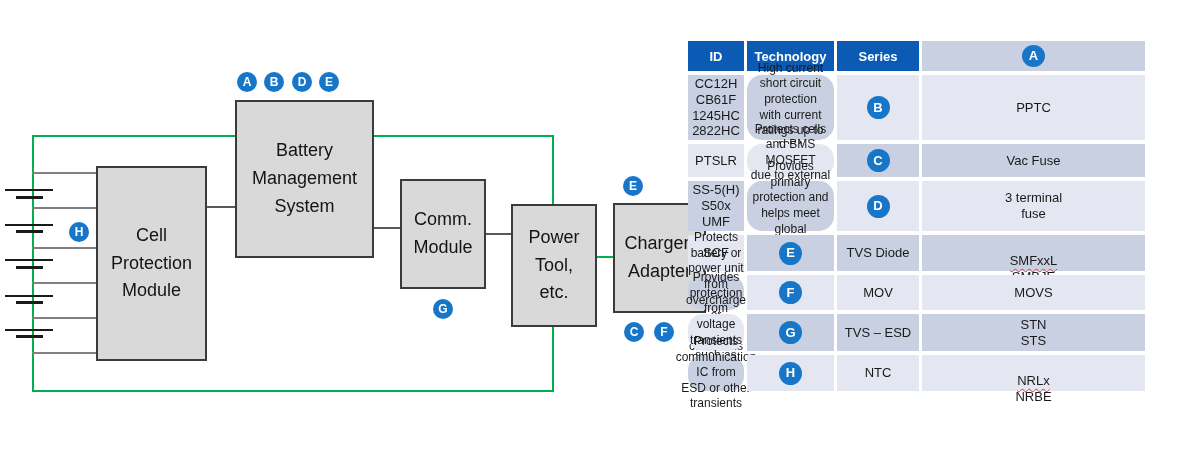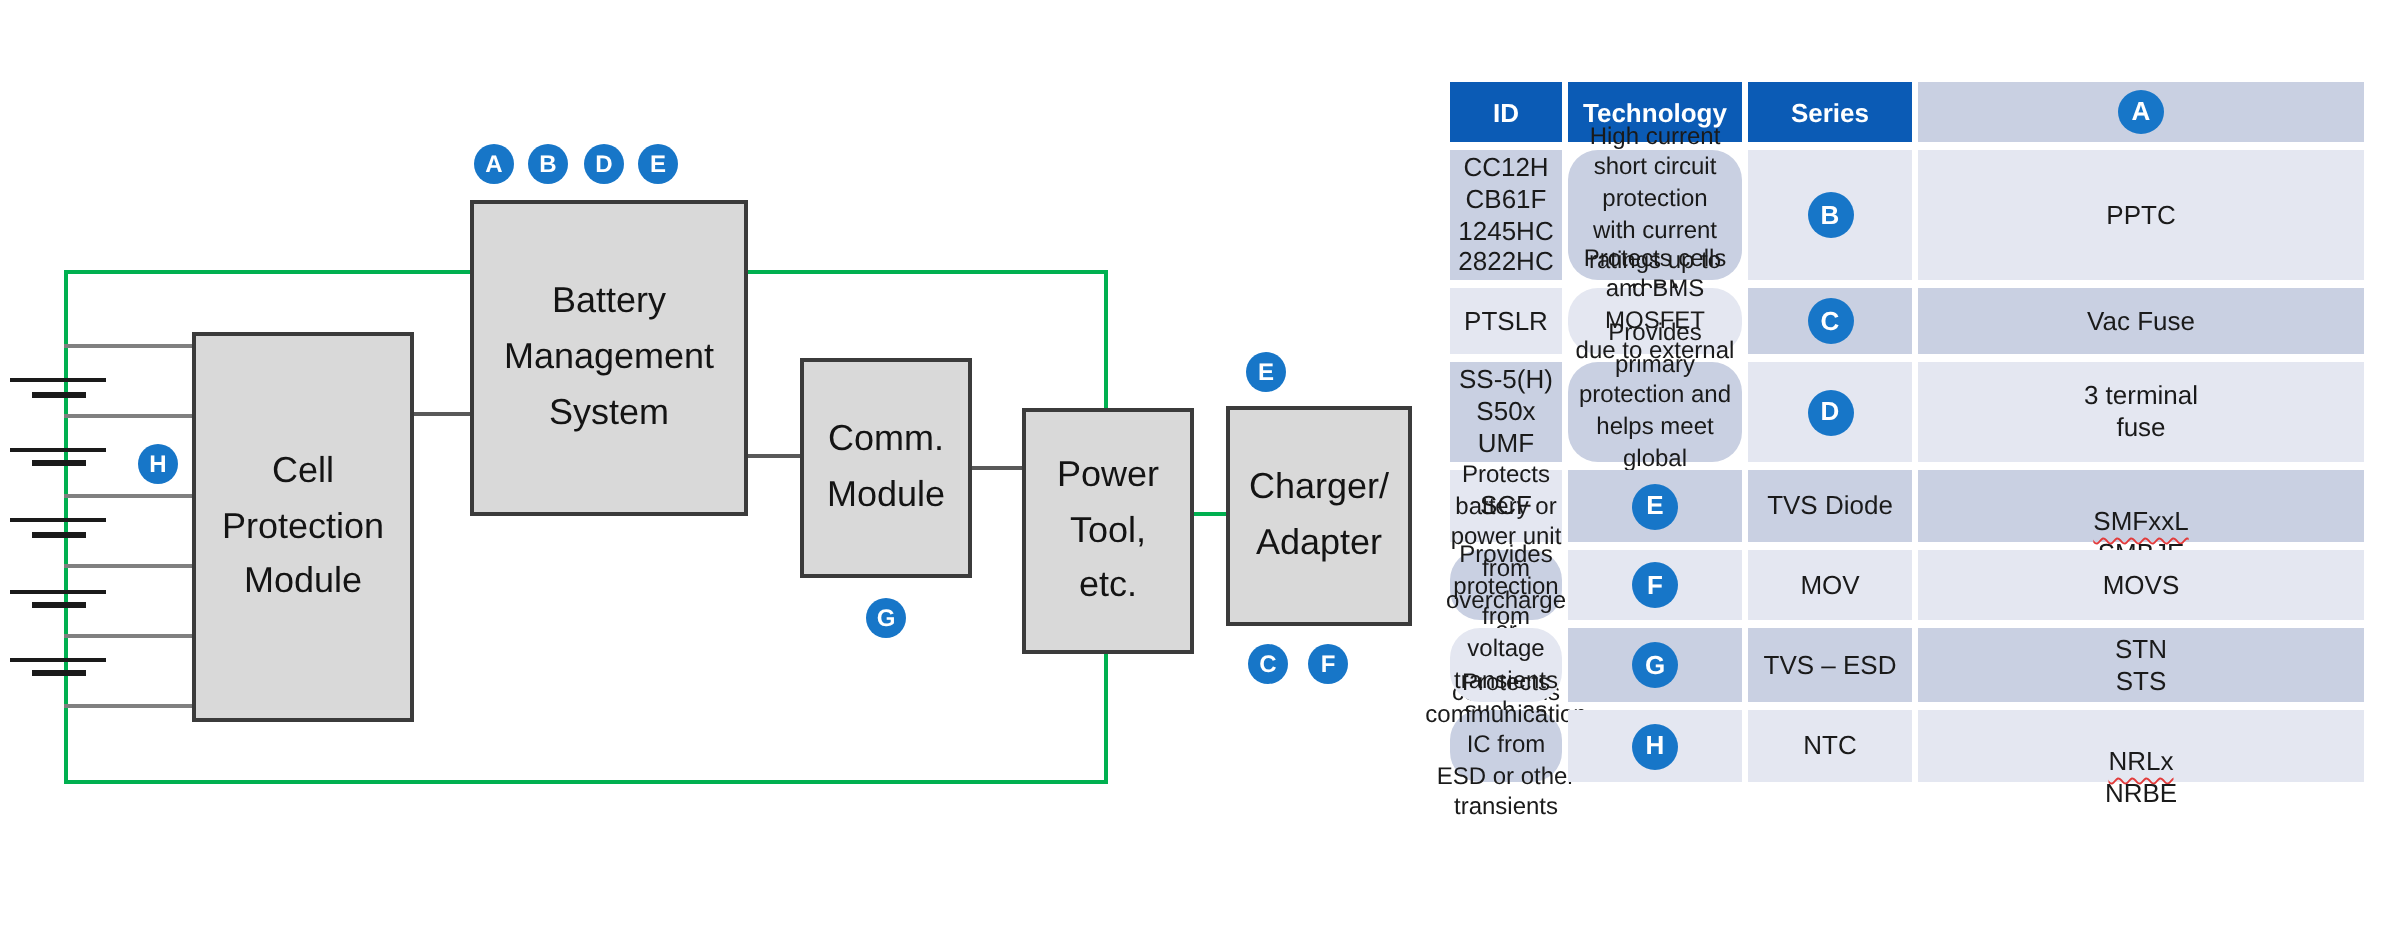--- a/index.html
+++ b/index.html
@@ -32,21 +32,21 @@
   .dbox{position:absolute;background:var(--box-fill);border:2px solid var(--box-border);
     display:flex;align-items:center;justify-content:center;text-align:center;
     z-index:3;color:#141414;}
   .dbox .box-label{white-space:pre-line;font-size:18px;line-height:1.55;}
 
   .badge{position:absolute;width:20px;height:20px;border-radius:50%;
     background:var(--badge-blue);color:#fff;font-weight:bold;font-size:12px;
     display:flex;align-items:center;justify-content:center;z-index:4;}
 
   
-  .ptable{position:absolute;left:725px;top:41px;width:458px;
+  .ptable{position:absolute;left:688px;top:41px;width:458px;
     display:grid;grid-template-columns:56px 87px 82px 223px;
     grid-template-rows:30px 65px 33px 50px 36px 35px 37px 36px 36px;
     column-gap:3px;row-gap:4px;z-index:5;}
   .th{background:var(--header-blue);color:#fff;font-weight:bold;font-size:13px;
     display:flex;align-items:center;justify-content:center;text-align:center;}
   .td{display:flex;flex-direction:column;align-items:center;justify-content:center;
     text-align:center;font-size:13px;color:#1a1a1a;line-height:1.22;padding:4px 3px;}
   .row-odd{background:var(--row-dark);}
   .row-even{background:var(--row-light);}
   .func{font-size:12px;white-space:pre-line;line-height:1.3;border-radius:15px;}

